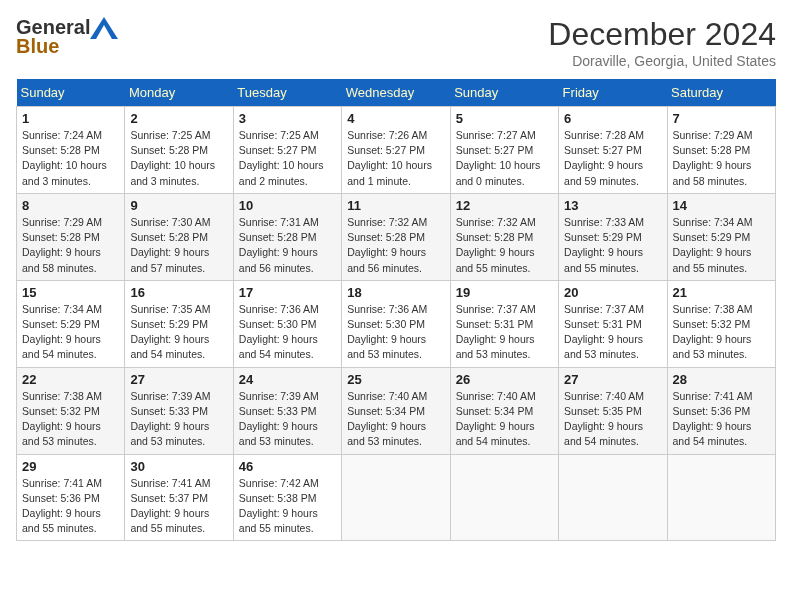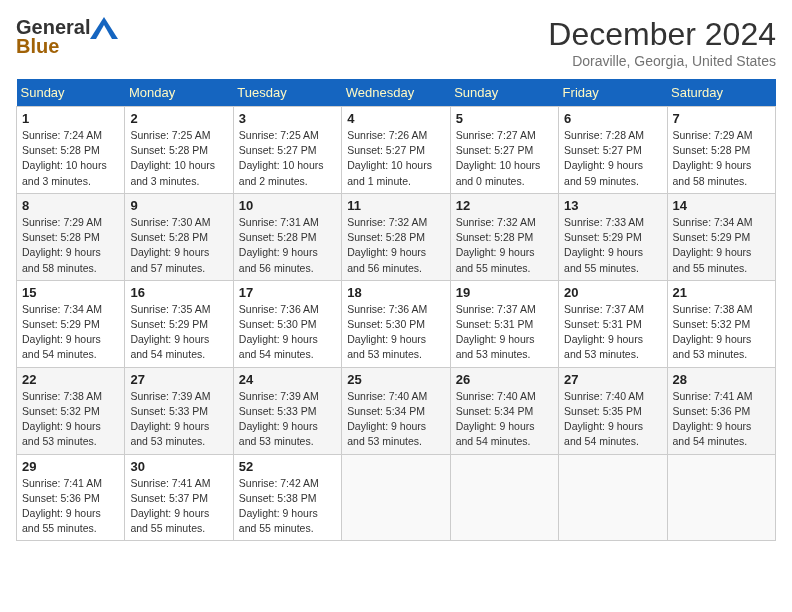--- a/index.html
+++ b/index.html
@@ -233,21 +233,21 @@
       <tr>
         <td>
           <span class="day-num">29</span>
           <div class="day-info">Sunrise: 7:41 AM<br>Sunset: 5:36 PM<br>Daylight: 9 hours<br>and 55 minutes.</div>
         </td>
         <td>
           <span class="day-num">30</span>
           <div class="day-info">Sunrise: 7:41 AM<br>Sunset: 5:37 PM<br>Daylight: 9 hours<br>and 55 minutes.</div>
         </td>
         <td>
-          <span class="day-num">52</span>
+          <span class="day-num">46</span>
           <div class="day-info">Sunrise: 7:42 AM<br>Sunset: 5:38 PM<br>Daylight: 9 hours<br>and 55 minutes.</div>
         </td>
         <td class="empty-cell"></td>
         <td class="empty-cell"></td>
         <td class="empty-cell"></td>
         <td class="empty-cell"></td>
       </tr>
     </tbody>
 </table>
 

